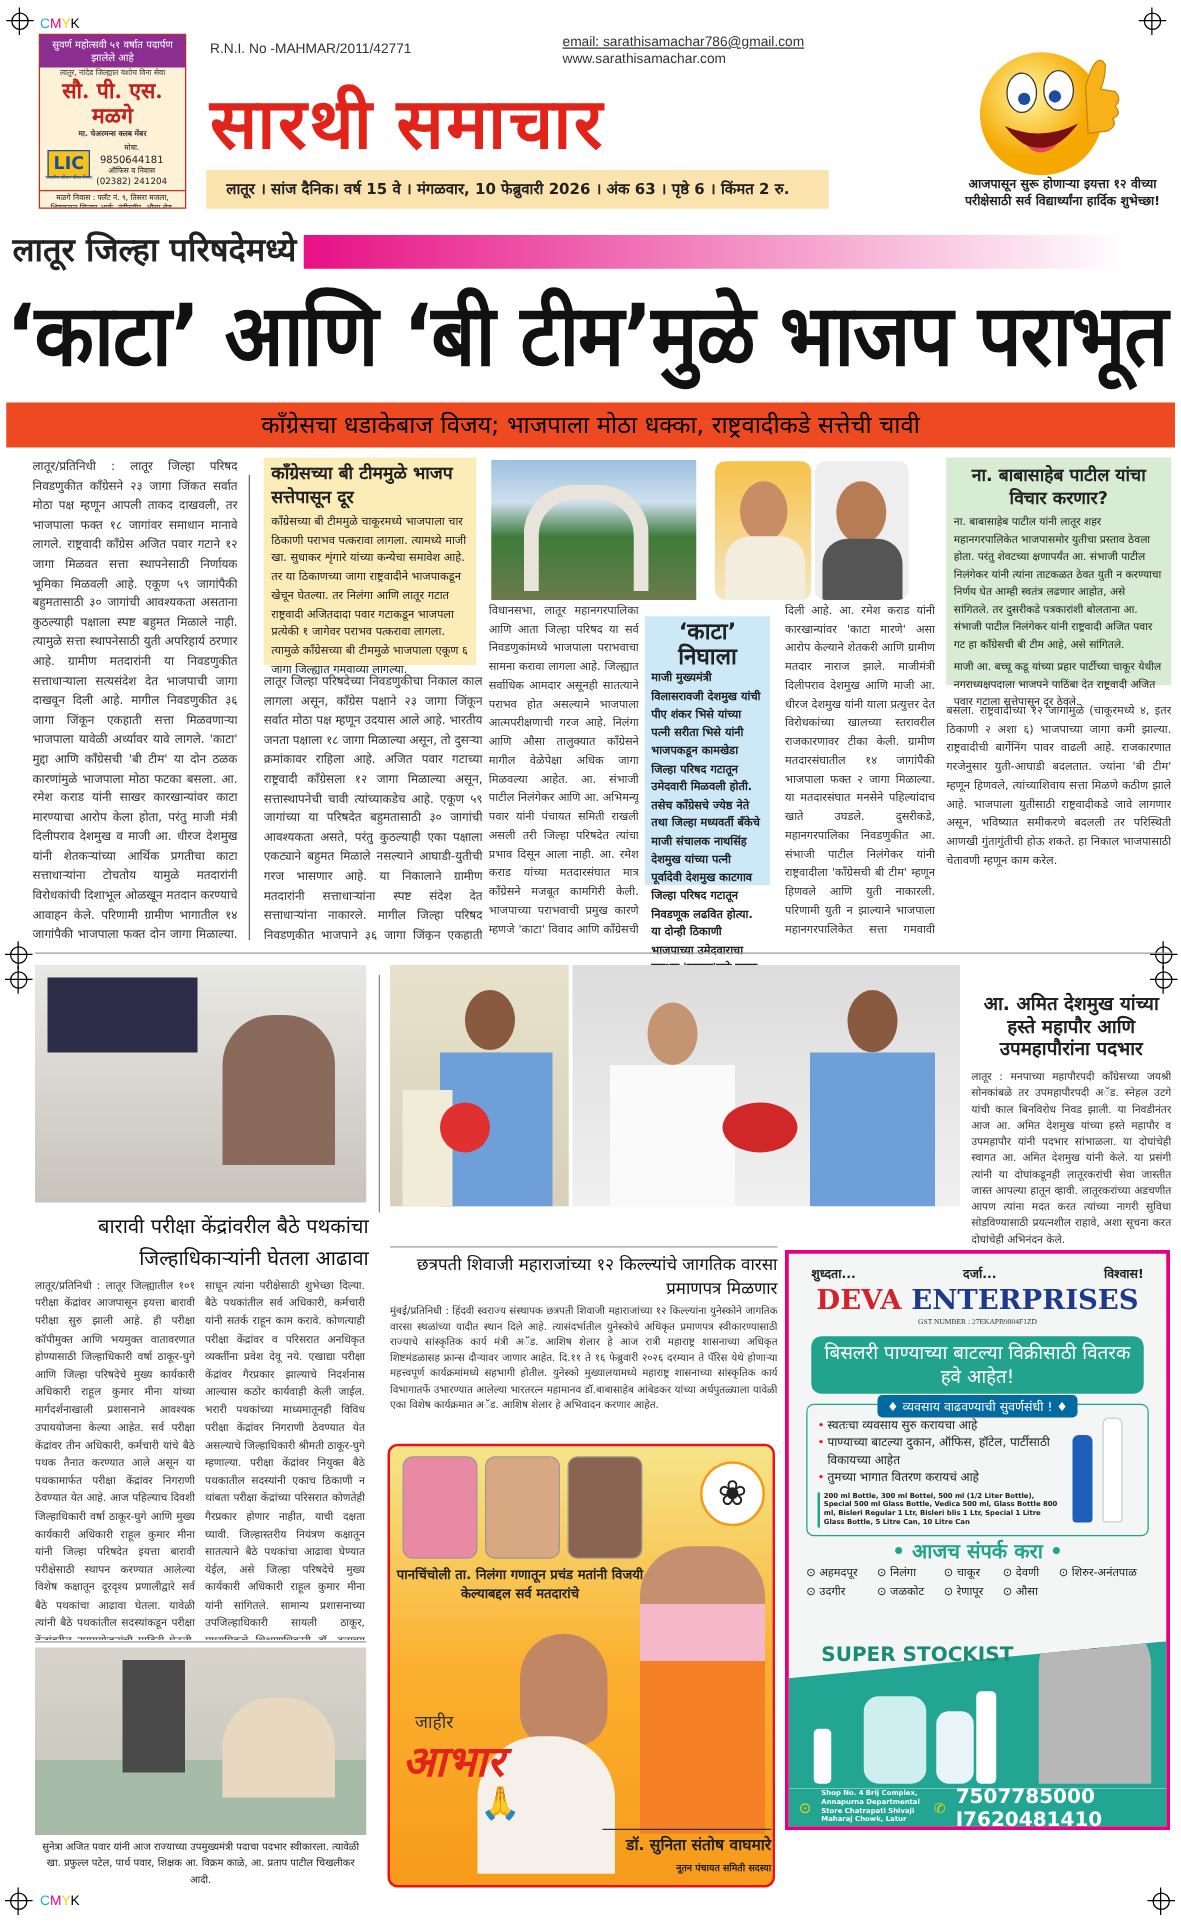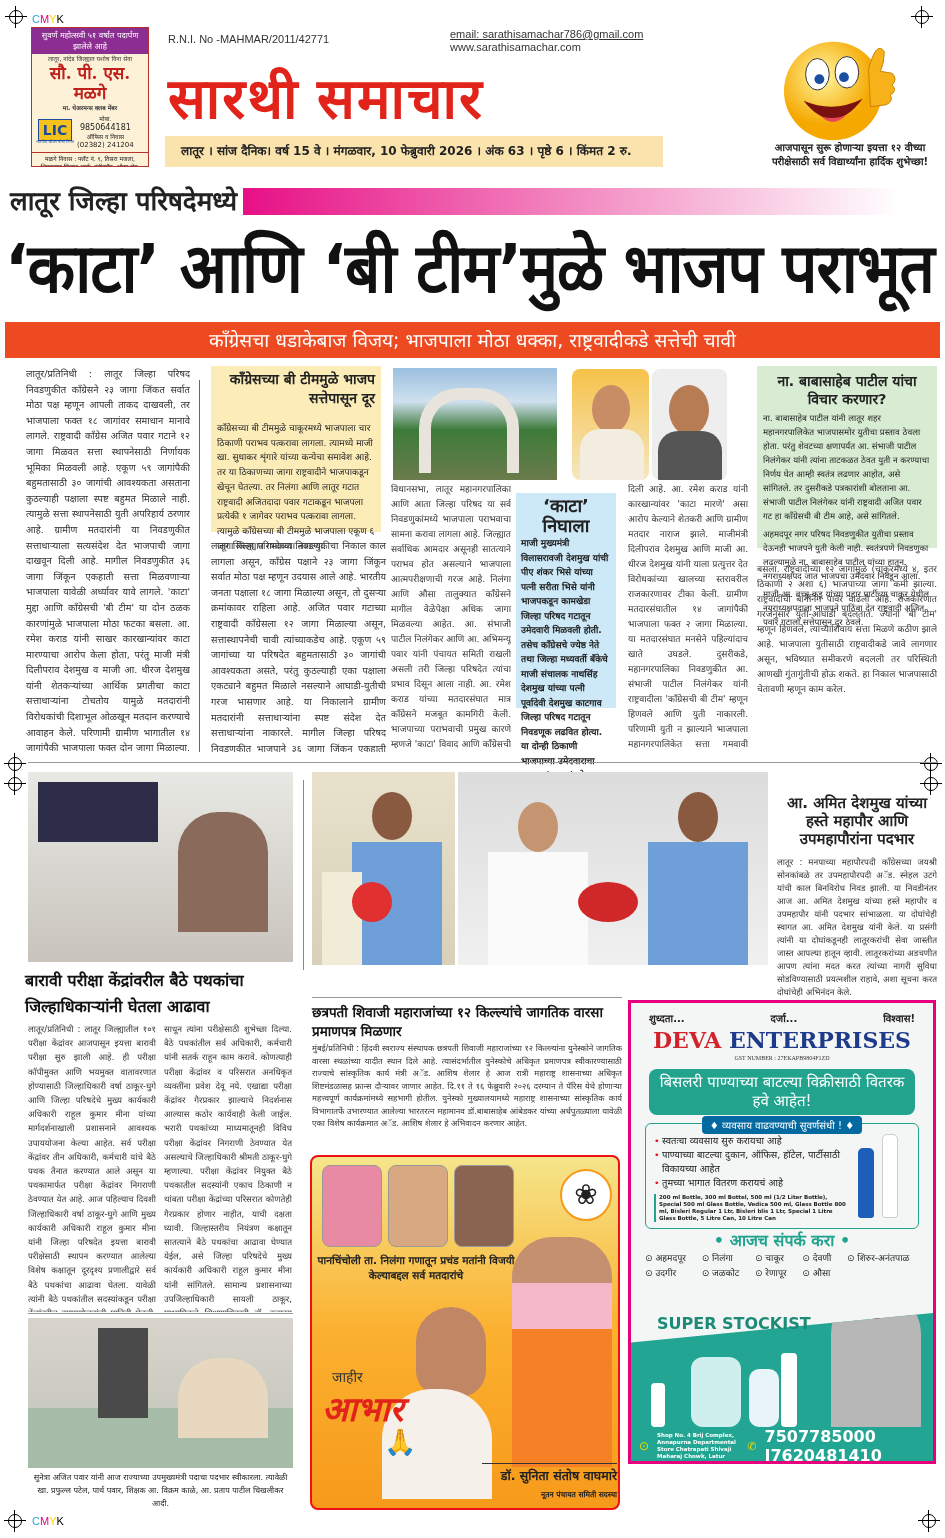--- a/index.html
+++ b/index.html
@@ -22,34 +22,34 @@
 .rni{left:168px;top:33px;font-size:11px;font-family:"Liberation Sans",sans-serif;color:#333}
 .email{left:450px;top:28px;font-size:11px;line-height:13px;font-family:"Liberation Sans",sans-serif;color:#333}
 .email .e{text-decoration:underline}
 .masthead{left:168px;top:58px;width:490px;height:82px;color:#e2231a;font-size:56px;font-weight:bold;line-height:82px;font-family:Liberation Sans, sans-serif;letter-spacing:2px;white-space:nowrap}
 .dateline{left:165px;top:136px;width:498px;height:31px;background:#fbe3ad;font-size:12px;font-weight:bold;line-height:31px;padding-left:16px;color:#222;white-space:nowrap}
 .smiley{left:782px;top:30px;width:118px;height:118px}
 .smiletext{left:760px;top:141px;width:180px;text-align:center;font-size:10px;line-height:14px;font-weight:bold}
 .kicker{left:10px;top:183px;font-size:26px;font-weight:bold;line-height:36px;color:#222;white-space:nowrap}
 .pinkbar{left:200px;top:188px;width:700px;height:27px;background:linear-gradient(90deg,#e6007e,#f49ac9 60%,#fff)}
 .headline{left:5px;top:218px;width:935px;font-size:62px;font-weight:bold;line-height:92px;color:#111;letter-spacing:-1px;white-space:nowrap;transform:scaleY(1.1);transform-origin:top left}
-.subhead{left:5px;top:322px;width:935px;height:36px;background:#ee4a21;color:#ffffff;font-size:19px;line-height:36px;text-align:center}
+.subhead{left:5px;top:322px;width:935px;height:36px;background:#ee4a21;color:#000000;font-size:19px;line-height:36px;text-align:center}
 .col{font-size:9.5px;line-height:15.6px;text-align:justify;color:#333}
 .box-yellow{left:211px;top:366px;width:170px;height:166px;background:#fcecb8;padding:4px 6px}
-.box-yellow h3{font-size:14px;line-height:19px;text-align:right;margin-bottom:13px}
+.box-yellow h3{font-size:14px;line-height:19px;text-align:left;margin-bottom:3px}
 .box-yellow p{font-size:9px;line-height:14.7px}
 .photo{background:#9aa;overflow:hidden}
 .box-blue{left:516px;top:493px;width:100px;height:215px;background:#cde9f8;padding:3px 5px}
 .box-blue h3{font-size:18px;line-height:20px;text-align:center}
 .box-blue p{font-size:9px;line-height:14.5px;font-weight:bold}
 .box-green{left:757px;top:366px;width:180px;height:182px;background:#d8ecd3;padding:6px}
 .box-green h3{font-size:14px;line-height:18px;text-align:center;margin-bottom:3px}
 .box-green p{font-size:8.5px;line-height:14px;margin-bottom:4px}
 .hr{height:1px;background:#999}
-.headline2{font-weight:bold;text-align:left;color:#111}
+.headline2{font-weight:normal;text-align:right;color:#111}
 .deva{left:628px;top:1000px;width:308px;height:464px;border:3px solid #e6007e;background:#f4f6f5}
 .deva .top3{display:flex;justify-content:space-between;padding:8px 18px 0;font-size:10px;font-weight:bold}
 .deva .brand{text-align:center;font-family:"DejaVu Serif",serif;font-size:22px;font-weight:bold;line-height:30px}
 .deva .brand .r{color:#d2232a}.deva .brand .b{color:#1e3a8a}
 .deva .gst{text-align:center;font-size:6px;font-family:"Liberation Serif",serif;color:#333}
 .deva .green{background:#21a38d;color:#fff;border-radius:8px;margin:8px 18px;padding:4px;text-align:center;font-size:15px;line-height:19px}
 .deva .pill{background:#0369a1;color:#fff;display:inline-block;border-radius:4px;padding:2px 8px;font-size:10px}
 .deva .bul{font-size:9.5px;line-height:14px;padding-left:8px;position:relative}
 .deva .bul:before{content:"•";color:#e11;position:absolute;left:0}
 .deva .small{font-size:5.5px;line-height:7px;font-weight:bold;border-left:2px solid #21a38d;padding-left:3px}
@@ -163,21 +163,20 @@
 <div class="abs col" style="left:391px;top:482px;width:120px;height:270px;overflow:hidden;font-size:9px;line-height:15px">विधानसभा, लातूर महानगरपालिका आणि आता जिल्हा परिषद या सर्व निवडणुकांमध्ये भाजपाला पराभवाचा सामना करावा लागला आहे. जिल्ह्यात सर्वाधिक आमदार असूनही सातत्याने पराभव होत असल्याने भाजपाला आत्मपरीक्षणाची गरज आहे. निलंगा आणि औसा तालुक्यात काँग्रेसने मागील वेळेपेक्षा अधिक जागा मिळवल्या आहेत. आ. संभाजी पाटील निलंगेकर आणि आ. अभिमन्यू पवार यांनी पंचायत समिती राखली असली तरी जिल्हा परिषदेत त्यांचा प्रभाव दिसून आला नाही. आ. रमेश कराड यांच्या मतदारसंघात मात्र काँग्रेसने मजबूत कामगिरी केली. भाजपाच्या पराभवाची प्रमुख कारणे म्हणजे 'काटा' विवाद आणि काँग्रेसची 'बी टीम' असलेली राष्ट्रवादी. लातूर ग्रामीण आणि शहर मतदारसंघात देशमुख कुटुंबीयांच्या साखर कारखान्यांनी ग्रामीण अर्थव्यवस्थेला बळकटी</div>
 <div class="abs box-blue">
   <h3>‘काटा’ निघाला</h3>
   <p>माजी मुख्यमंत्री विलासरावजी देशमुख यांची पीए शंकर भिसे यांच्या पत्नी सरीता भिसे यांनी भाजपकडून कामखेडा जिल्हा परिषद गटातून उमेदवारी मिळवली होती. तसेच काँग्रेसचे ज्येष्ठ नेते तथा जिल्हा मध्यवर्ती बँकेचे माजी संचालक नाथसिंह देशमुख यांच्या पत्नी पूर्वादेवी देशमुख काटगाव जिल्हा परिषद गटातून निवडणूक लढवित होत्या. या दोन्ही ठिकाणी भाजपाच्या उमेदवाराचा पराभव 'काट्या'मुळे झाला, अशी चर्चा ग्रामीण भागात आहे.</p>
 </div>
 <div class="abs col" style="left:628px;top:482px;width:120px;height:270px;overflow:hidden;font-size:9px;line-height:15px">दिली आहे. आ. रमेश कराड यांनी कारखान्यांवर 'काटा मारणे' असा आरोप केल्याने शेतकरी आणि ग्रामीण मतदार नाराज झाले. माजीमंत्री दिलीपराव देशमुख आणि माजी आ. धीरज देशमुख यांनी याला प्रत्युत्तर देत विरोधकांच्या खालच्या स्तरावरील राजकारणावर टीका केली. ग्रामीण मतदारसंघातील १४ जागांपैकी भाजपाला फक्त २ जागा मिळाल्या. या मतदारसंघात मनसेने पहिल्यांदाच खाते उघडले. दुसरीकडे, महानगरपालिका निवडणुकीत आ. संभाजी पाटील निलंगेकर यांनी राष्ट्रवादीला 'काँग्रेसची बी टीम' म्हणून हिणवले आणि युती नाकारली. परिणामी युती न झाल्याने भाजपाला महानगरपालिकेत सत्ता गमवावी लागली. जिल्हा परिषदेतही काही ठिकाणी युती झाली, परंतु अनेक ठिकाणी वेगळे लढले. याचा फटका भाजपाला</div>
 
 <div class="abs box-green">
   <h3>ना. बाबासाहेब पाटील यांचा विचार करणार?</h3>
   <p>ना. बाबासाहेब पाटील यांनी लातूर शहर महानगरपालिकेत भाजपासमोर युतीचा प्रस्ताव ठेवला होता. परंतु शेवटच्या क्षणापर्यंत आ. संभाजी पाटील निलंगेकर यांनी त्यांना ताटकळत ठेवत युती न करण्याचा निर्णय घेत आम्ही स्वतंत्र लढणार आहोत, असे सांगितले. तर दुसरीकडे पत्रकारांशी बोलताना आ. संभाजी पाटील निलंगेकर यांनी राष्ट्रवादी अजित पवार गट हा काँग्रेसची बी टीम आहे, असे सांगितले.</p>
-  <p>अहमदपूर नगर परिषद निवडणुकीत युतीचा प्रस्ताव देऊनही भाजपने युती केली नाही. स्वतंत्रपणे निवडणुका लढल्यामुळे ना. बाबासाहेब पाटील यांच्या हातून नगराध्यक्षपद जात भाजपचा उमेदवार निवडून आला.</p>
   <p>माजी आ. बच्चू कडू यांच्या प्रहार पार्टीच्या चाकूर येथील नगराध्यक्षपदाला भाजपने पाठिंबा देत राष्ट्रवादी अजित पवार गटाला सत्तेपासून दूर ठेवले.</p>
 </div>
 <div class="abs col" style="left:757px;top:562px;width:180px;height:175px;overflow:hidden;font-size:9px;line-height:15px">बसला. राष्ट्रवादीच्या १२ जागांमुळे (चाकूरमध्ये ४, इतर ठिकाणी २ अशा ६) भाजपाच्या जागा कमी झाल्या. राष्ट्रवादीची बार्गेनिंग पावर वाढली आहे. राजकारणात गरजेनुसार युती-आघाडी बदलतात. ज्यांना 'बी टीम' म्हणून हिणवले, त्यांच्याशिवाय सत्ता मिळणे कठीण झाले आहे. भाजपाला युतीसाठी राष्ट्रवादीकडे जावे लागणार असून, भविष्यात समीकरणे बदलली तर परिस्थिती आणखी गुंतागुंतीची होऊ शकते. हा निकाल भाजपासाठी चेतावणी म्हणून काम करेल.</div>
 
 <div class="abs hr" style="left:28px;top:762px;width:910px"></div>
 
 <div class="abs photo" style="left:28px;top:772px;width:265px;height:190px;background:linear-gradient(180deg,#e8e8e4,#c8c4bc)">
   <div style="position:absolute;left:10px;top:10px;width:120px;height:60px;background:#2d2d4a"></div>
   <div style="position:absolute;left:150px;top:40px;width:90px;height:120px;background:#8a6a5a;border-radius:40px 40px 0 0"></div>
 </div>

